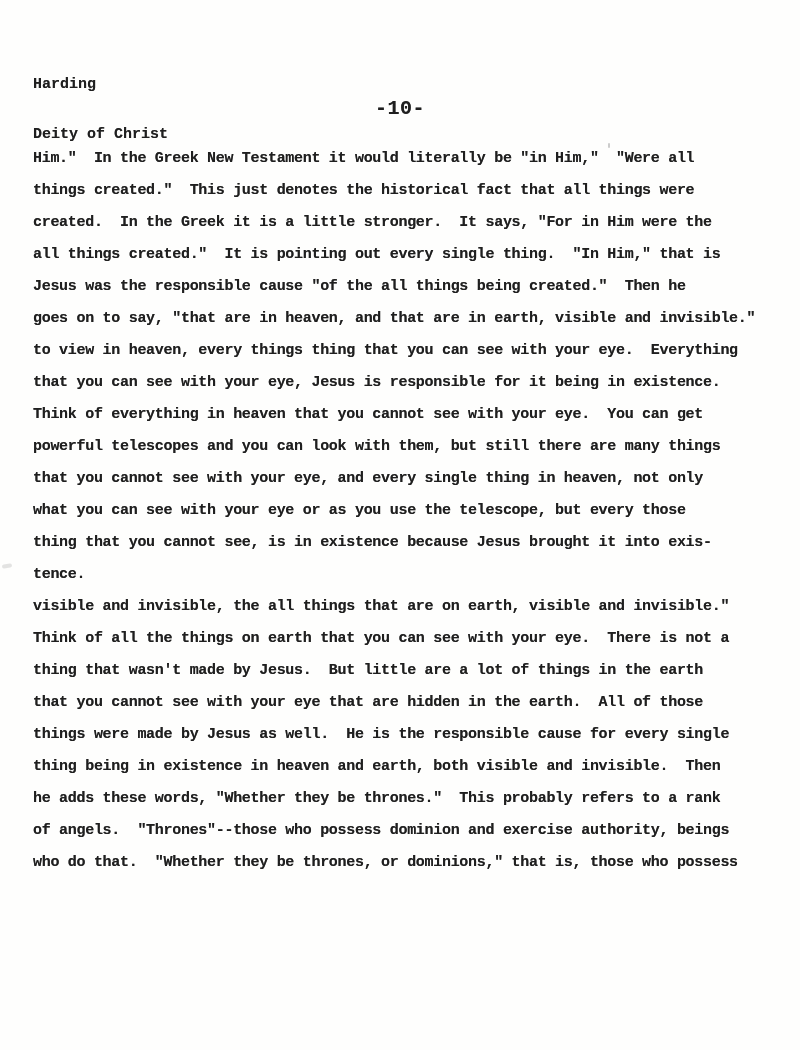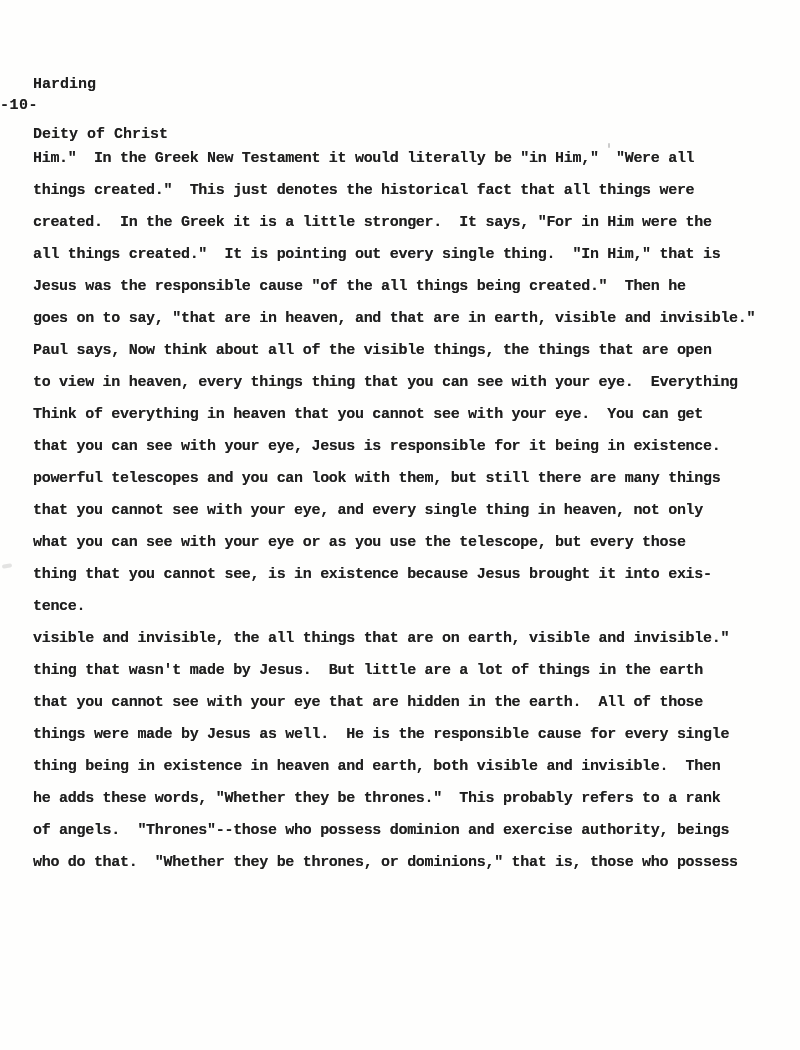--- a/index.html
+++ b/index.html
@@ -24,21 +24,22 @@
     font-weight: 600;
     line-height: 16.5px;
     white-space: pre;
     text-shadow: 0 0 0.5px rgba(0,0,0,0.55);
   }
   .page-number {
     position: absolute;
     left: 0;
     top: 97px;
     width: 100%;
-    font-size: 15px;
+    text-align: center;
+    font-size: 20px;
     font-weight: 600;
     letter-spacing: 0.5px;
     text-shadow: 0 0 0.5px rgba(0,0,0,0.55);
   }
   .doc-body {
     position: absolute;
     left: 33px;
     top: 143px;
     width: 755px;
   }
@@ -84,30 +85,30 @@
 
   <div class="page-number">-10-</div>
 
   <div class="doc-body">
     <div class="line">Him."  In the Greek New Testament it would literally be "in Him,"  "Were all</div>
     <div class="line">things created."  This just denotes the historical fact that all things were</div>
     <div class="line">created.  In the Greek it is a little stronger.  It says, "For in Him were the</div>
     <div class="line">all things created."  It is pointing out every single thing.  "In Him," that is</div>
     <div class="line">Jesus was the responsible cause "of the all things being created."  Then he</div>
     <div class="line">goes on to say, "that are in heaven, and that are in earth, visible and invisible."</div>
-    <div class="line">Paul says, Now think about all of the visible things, the things that are open</div>
     <div class="line">to view in heaven, every things thing that you can see with your eye.  Everything</div>
+    <div class="line">that you can see with your eye, Jesus is responsible for it being in existence.</div>
     <div class="line">Think of everything in heaven that you cannot see with your eye.  You can get</div>
-    <div class="line">that you can see with your eye, Jesus is responsible for it being in existence.</div>
     <div class="line">powerful telescopes and you can look with them, but still there are many things</div>
     <div class="line">that you cannot see with your eye, and every single thing in heaven, not only</div>
     <div class="line">what you can see with your eye or as you use the telescope, but every those</div>
     <div class="line">thing that you cannot see, is in existence because Jesus brought it into exis-</div>
     <div class="line">tence.</div>
     <div class="line">visible and invisible, the all things that are on earth, visible and invisible."</div>
+    <div class="line">Think of all the things on earth that you can see with your eye.  There is not a</div>
     <div class="line">thing that wasn't made by Jesus.  But little are a lot of things in the earth</div>
     <div class="line">that you cannot see with your eye that are hidden in the earth.  All of those</div>
     <div class="line">things were made by Jesus as well.  He is the responsible cause for every single</div>
     <div class="line">thing being in existence in heaven and earth, both visible and invisible.  Then</div>
     <div class="line">he adds these words, "Whether they be thrones."  This probably refers to a rank</div>
     <div class="line">of angels.  "Thrones"--those who possess dominion and exercise authority, beings</div>
     <div class="line">who do that.  "Whether they be thrones, or dominions," that is, those who possess</div>
   </div>
 
   <div class="smudge"></div>

